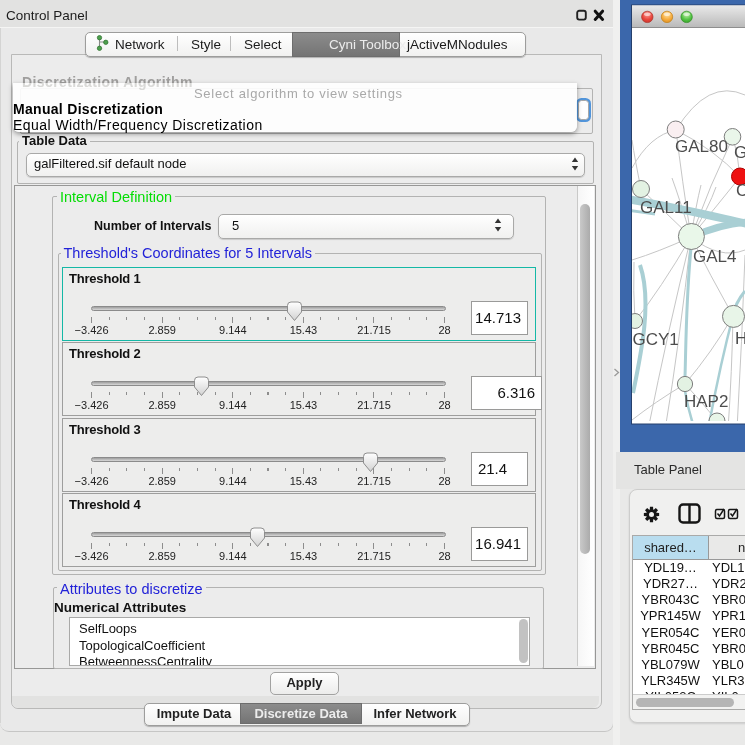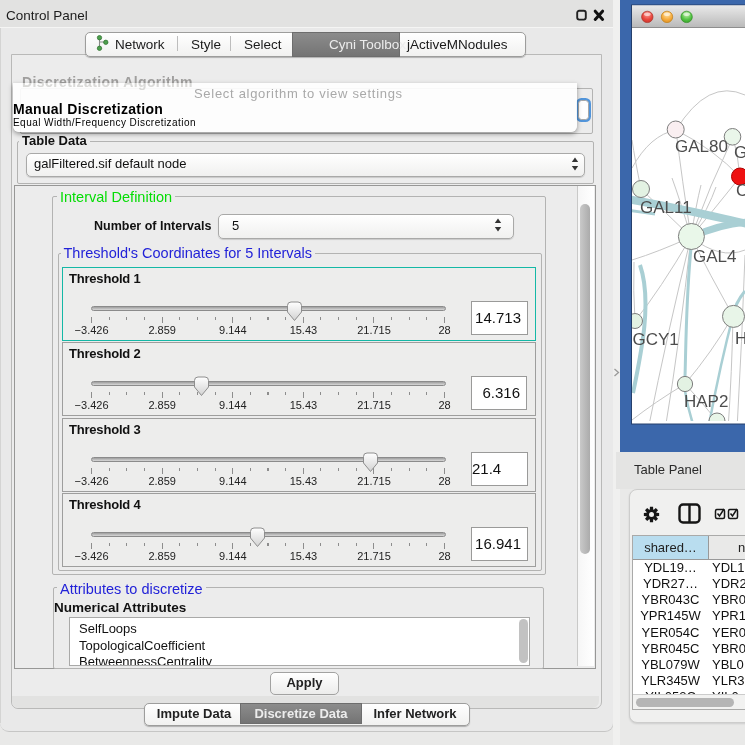--- a/index.html
+++ b/index.html
@@ -107,21 +107,21 @@
           </linearGradient>
         </defs>
       <path d="M1.5 4.5 Q1.5 1 5 1 L12 1 Q15.5 1 15.5 4.5 L15.5 11 L8.5 19.5 L1.5 11 Z" fill="url(#thg1)" stroke="#8e8e8e" stroke-width="1"></path>
     </svg>
     <span class="abs" style="left:28.6px;top:56px;font-size:11px;color:#222;transform:translateX(-50%);white-space:nowrap;">−3.426</span>
     <span class="abs" style="left:99.2px;top:56px;font-size:11px;color:#222;transform:translateX(-50%);white-space:nowrap;">2.859</span>
     <span class="abs" style="left:169.8px;top:56px;font-size:11px;color:#222;transform:translateX(-50%);white-space:nowrap;">9.144</span>
     <span class="abs" style="left:240.4px;top:56px;font-size:11px;color:#222;transform:translateX(-50%);white-space:nowrap;">15.43</span>
     <span class="abs" style="left:311.0px;top:56px;font-size:11px;color:#222;transform:translateX(-50%);white-space:nowrap;">21.715</span>
     <span class="abs" style="left:381.6px;top:56px;font-size:11px;color:#222;transform:translateX(-50%);white-space:nowrap;">28</span>
-    <div class="abs" style="left:408px;top:33px;width:56px;height:34px;background:#fff;border:1.5px solid #9a9a99;font-size:15px;color:#111;line-height:31px;text-align:right;padding-right:6px;box-sizing:border-box;">6.316</div>
+    <div class="abs" style="left:408px;top:33px;width:71px;height:34px;background:#fff;border:1.5px solid #9a9a99;font-size:15px;color:#111;line-height:31px;text-align:right;padding-right:6px;box-sizing:border-box;">6.316</div>
   </div>
   <div class="abs tbox" style="left:62px;top:418px;width:472px;height:72px;background:#ededec;border:1px solid #9e9e9d;">
     <div class="abs" style="left:6px;top:3px;font-size:13px;font-weight:bold;color:#111;letter-spacing:-0.2px;">Threshold 3</div>
     <div class="abs" style="left:28px;top:38px;width:353px;height:3px;background:linear-gradient(#9e9e9e,#d8d8d8);border:1px solid #8b8b8b;border-radius:3px;"></div>
     <div class="abs" style="left:28.1px;top:48.5px;width:355px;height:6.5px;background:repeating-linear-gradient(to right,#8d8d8d 0 1px,transparent 1px 70.6px);"></div>
     <div class="abs" style="left:28.1px;top:48.5px;width:355px;height:3.5px;background:repeating-linear-gradient(to right,#8d8d8d 0 1px,transparent 1px 17.65px);"></div>
     <svg class="abs" style="left:299.0px;top:32.5px;" width="17" height="21" viewBox="0 0 17 21">
       <defs>
           <linearGradient id="thg2" x1="0" y1="0" x2="0" y2="1">
             <stop offset="0" stop-color="#ffffff"></stop>
@@ -129,21 +129,21 @@
           </linearGradient>
         </defs>
       <path d="M1.5 4.5 Q1.5 1 5 1 L12 1 Q15.5 1 15.5 4.5 L15.5 11 L8.5 19.5 L1.5 11 Z" fill="url(#thg2)" stroke="#8e8e8e" stroke-width="1"></path>
     </svg>
     <span class="abs" style="left:28.6px;top:56px;font-size:11px;color:#222;transform:translateX(-50%);white-space:nowrap;">−3.426</span>
     <span class="abs" style="left:99.2px;top:56px;font-size:11px;color:#222;transform:translateX(-50%);white-space:nowrap;">2.859</span>
     <span class="abs" style="left:169.8px;top:56px;font-size:11px;color:#222;transform:translateX(-50%);white-space:nowrap;">9.144</span>
     <span class="abs" style="left:240.4px;top:56px;font-size:11px;color:#222;transform:translateX(-50%);white-space:nowrap;">15.43</span>
     <span class="abs" style="left:311.0px;top:56px;font-size:11px;color:#222;transform:translateX(-50%);white-space:nowrap;">21.715</span>
     <span class="abs" style="left:381.6px;top:56px;font-size:11px;color:#222;transform:translateX(-50%);white-space:nowrap;">28</span>
-    <div class="abs" style="left:408px;top:33px;width:57px;height:34px;background:#fff;border:1.5px solid #9a9a99;font-size:15px;color:#111;line-height:31px;text-align:left;padding-right:14px;box-sizing:border-box;">21.4</div>
+    <div class="abs" style="left:408px;top:33px;width:57px;height:34px;background:#fff;border:1.5px solid #9a9a99;font-size:15px;color:#111;line-height:31px;text-align:center;padding-right:14px;box-sizing:border-box;">21.4</div>
   </div>
   <div class="abs tbox" style="left:62px;top:493px;width:472px;height:72px;background:#ededec;border:1px solid #9e9e9d;">
     <div class="abs" style="left:6px;top:3px;font-size:13px;font-weight:bold;color:#111;letter-spacing:-0.2px;">Threshold 4</div>
     <div class="abs" style="left:28px;top:38px;width:353px;height:3px;background:linear-gradient(#9e9e9e,#d8d8d8);border:1px solid #8b8b8b;border-radius:3px;"></div>
     <div class="abs" style="left:28.1px;top:48.5px;width:355px;height:6.5px;background:repeating-linear-gradient(to right,#8d8d8d 0 1px,transparent 1px 70.6px);"></div>
     <div class="abs" style="left:28.1px;top:48.5px;width:355px;height:3.5px;background:repeating-linear-gradient(to right,#8d8d8d 0 1px,transparent 1px 17.65px);"></div>
     <svg class="abs" style="left:186.0px;top:32.5px;" width="17" height="21" viewBox="0 0 17 21">
       <defs>
           <linearGradient id="thg3" x1="0" y1="0" x2="0" y2="1">
             <stop offset="0" stop-color="#ffffff"></stop>
@@ -180,21 +180,21 @@
   </div>
 </div>
 
 <div class="abs" style="left:13px;top:83px;width:564px;height:49px;background:rgba(255,255,255,0.9);border-radius:0 0 6px 6px;box-shadow:0 2px 5px rgba(0,0,0,0.38);z-index:40;"></div>
 <div class="abs" style="left:22px;top:74px;font-size:14px;font-weight:bold;letter-spacing:0.4px;color:#a09f9e;z-index:39;">Discretization Algorithm</div>
 <div class="abs" style="left:13px;top:83px;width:564px;height:49px;overflow:hidden;z-index:41;pointer-events:none;">
   <div style="position:absolute;left:9px;top:-9px;font-size:14px;font-weight:bold;letter-spacing:0.4px;color:#d9d9d7;">Discretization Algorithm</div>
 </div>
 <div class="abs" style="left:194px;top:86px;font-size:13px;letter-spacing:0.7px;color:#a9a9a9;z-index:41;">Select algorithm to view settings</div>
 <div class="abs" style="left:13px;top:100.5px;font-size:14px;font-weight:bold;letter-spacing:0.3px;color:#000;z-index:41;">Manual Discretization</div>
-<div class="abs" style="left:13px;top:117px;font-size:10px;letter-spacing:0.45px;color:#000;z-index:41;">Equal Width/Frequency Discretization</div>
+<div class="abs" style="left:13px;top:117px;font-size:14px;letter-spacing:0.45px;color:#000;z-index:41;">Equal Width/Frequency Discretization</div>
 
 <div class="abs" style="left:613px;top:0;width:7px;height:745px;background:#f0f0ef;"></div>
 
 <svg class="abs" style="left:620px;top:0;" width="125" height="452" viewBox="0 0 125 452">
   <rect x="0" y="0" width="125" height="452" fill="#3b67ab"></rect>
 
   <rect x="11.5" y="5" width="114" height="419" fill="#ffffff" stroke="#26406c" stroke-width="1"></rect>
   <rect x="12" y="5.5" width="113" height="22" fill="url(#tbgrad)"></rect>
   <line x1="12" y1="27.5" x2="125" y2="27.5" stroke="#8e8e8e" stroke-width="1"></line>
   <defs>

